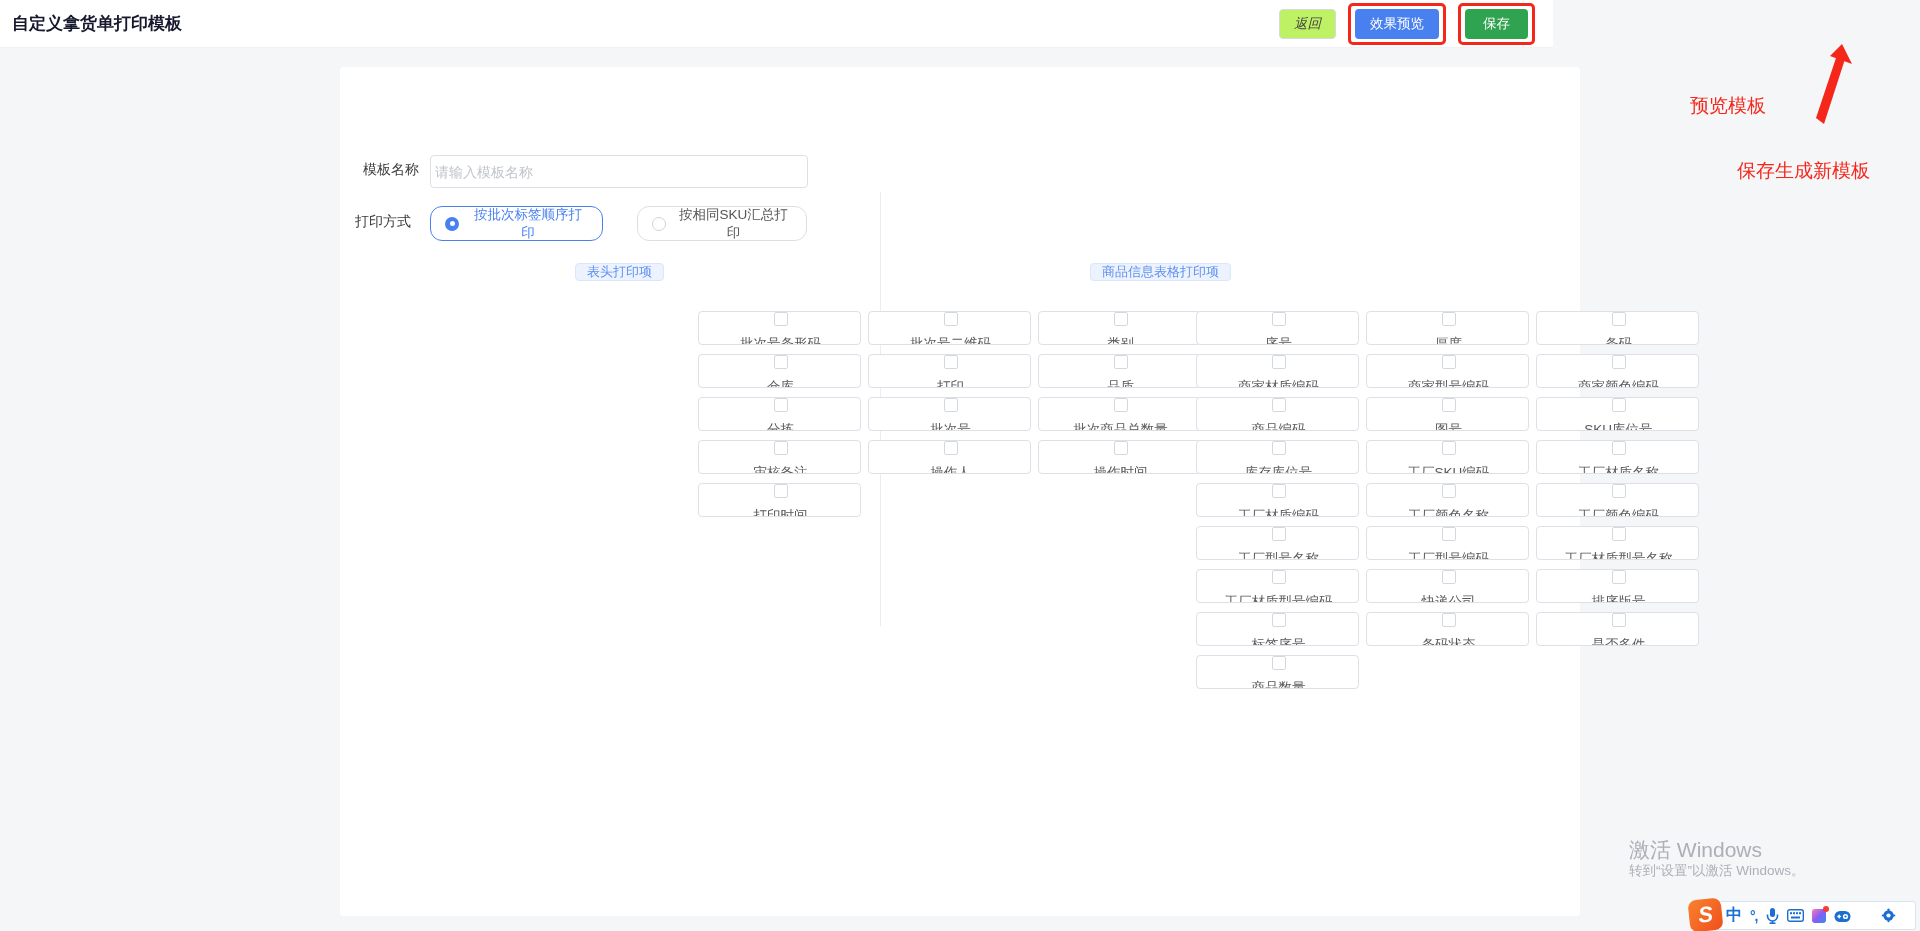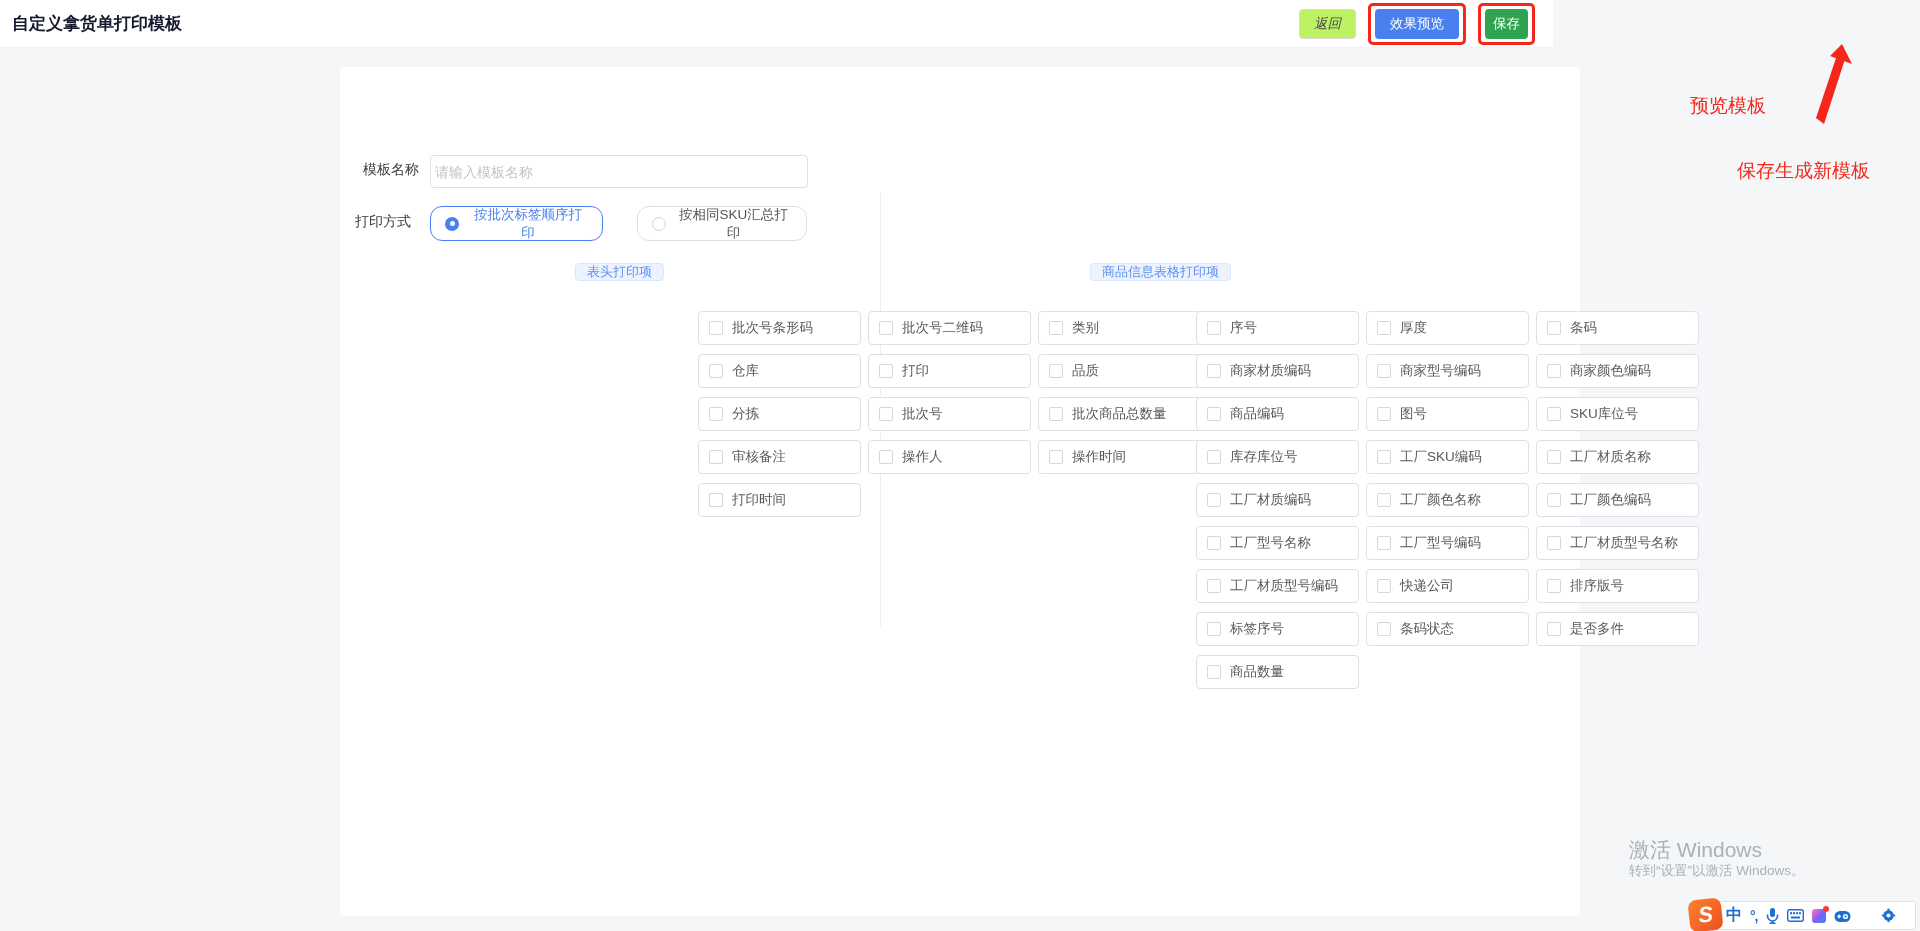--- a/index.html
+++ b/index.html
@@ -13,21 +13,21 @@
   .topbar {
     position:absolute; left:0; top:0; width:1553px; height:48px;
     background:#fff; display:flex; align-items:center;
     padding:0 18px 0 12px; border-bottom:1px solid #f0f1f3; z-index:5;
   }
   .page-title { font-size:17px; font-weight:bold; color:#16192e; margin-right:auto; }
   .btn { height:30px; border-radius:4px; font-size:13.5px; display:inline-flex;
          align-items:center; justify-content:center; cursor:pointer; white-space:nowrap; }
   .btn-plain { background:#bef264; border:1px solid #d9d9d9; color:#444; padding:0 14px;font-style:italic; }
   .btn-blue  { background:#4880f0; border:none; color:#fff; padding:0 15px; }
-  .btn-green { background:#2fa34f; border:none; color:#fff; padding:0 8px;text-align:right; }
+  .btn-green { background:#2fa34f; border:none; color:#fff; padding:0 18px;text-align:right; }
   .hl-box { border:3px solid #f5271b; border-radius:5px; padding:3px 4px;
             display:inline-flex; margin-left:12px; }
   .topbar .btn-plain { margin-left:0; }
 
   
   .anno { position:absolute; color:#f5271b; font-size:19px; z-index:6; white-space:nowrap;margin-top:36px; }
   .anno-preview { left:1690px; top:57px; }
   .anno-save { left:1737px; top:122px; }
   .anno-arrow { position:absolute; left:1798px; top:44px; z-index:6; }
 
@@ -65,21 +65,21 @@
   .v-divider { position:absolute; left:540px; top:125px; width:1px; height:434px;
     background:#ebedf0; }
 
   .check-grid { position:absolute; top:244px; display:grid;
     grid-template-columns:163px 163px 163px; column-gap:7px; row-gap:9px;
     grid-auto-rows:34px; }
   .grid-left { left:358px; }
   .grid-right { left:856px; }
   .check-item { display:flex; align-items:center; gap:9px; padding:0 8px 0 10px;
     border:1px solid #dde0e6; border-radius:4px; background:#fff; cursor:pointer;
-    overflow:hidden; }
+    overflow:hidden;flex-direction:column; }
   .cbx { width:14px; height:14px; border:1px solid #d3d7de; border-radius:2px;
     background:#fff; flex:none; }
   .ci-label { font-size:13.5px; color:#595959; white-space:nowrap; }
 
   
   .wm { position:absolute; color:#aab0b6; z-index:2; }
   .wm1 { left:1629px; top:836px; font-size:21px; }
   .wm2 { left:1629px; top:862px; font-size:13.5px; }
 
   

